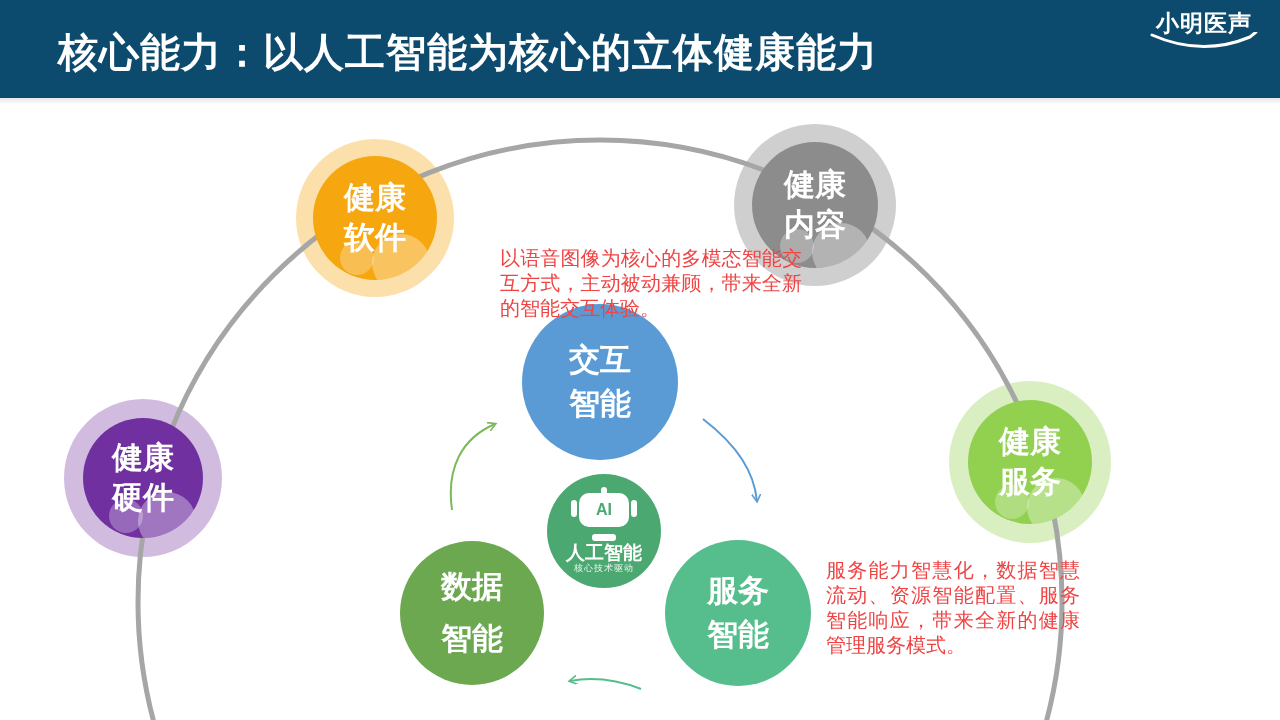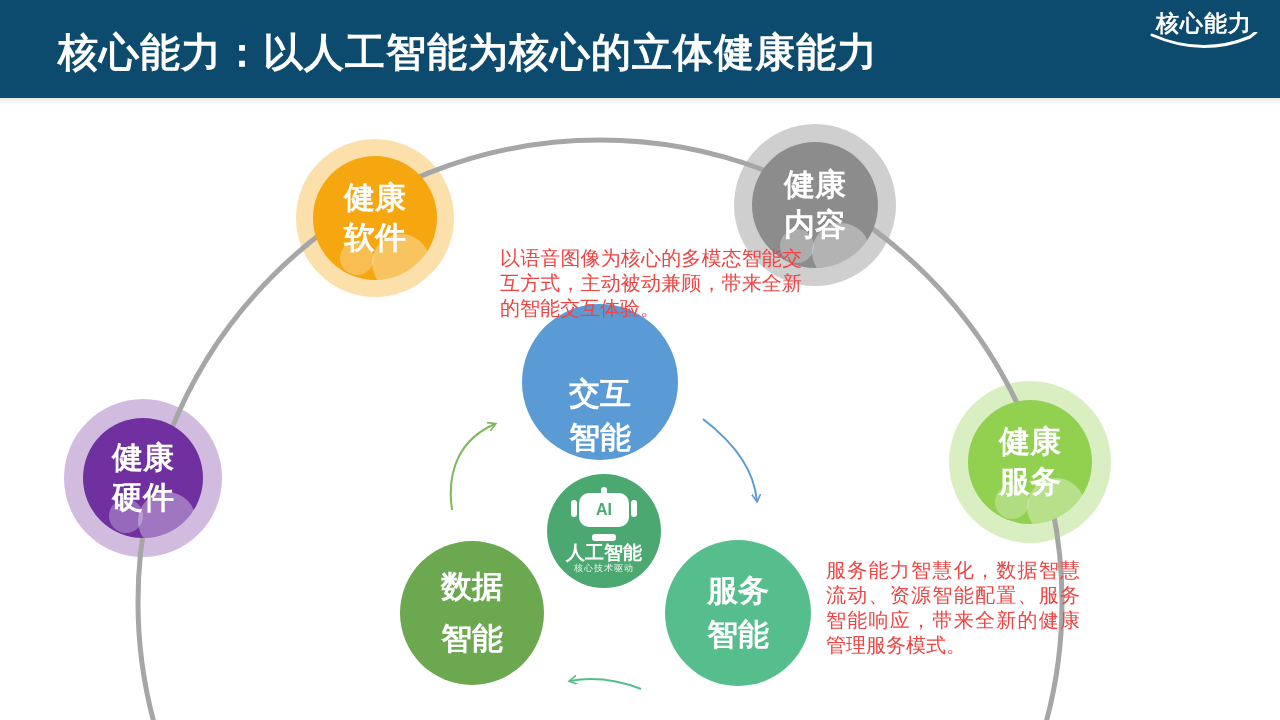--- a/index.html
+++ b/index.html
@@ -113,21 +113,21 @@
     <div class="flare f2"></div>
   </div>
 
   <div class="node outer" id="node-services" style="background: rgb(146, 208, 80);">
     <div class="nl">健康</div>
     <div class="nl">服务</div>
     <div class="flare f1"></div>
     <div class="flare f2"></div>
   </div>
 
-  <div class="node inner" id="node-interaction" style="background: rgb(91, 155, 213); justify-content: flex-end;">
+  <div class="node inner" id="node-interaction" style="background: rgb(91, 155, 213);">
     <div class="nl">交互</div>
     <div class="nl">智能</div>
   </div>
 
   <div class="node inner" id="node-data" style="background: rgb(107, 168, 80); gap: 7px;">
     <div class="nl">数据</div>
     <div class="nl">智能</div>
   </div>
 
   <div class="node inner" id="node-service" style="background: rgb(85, 190, 140);">
@@ -148,21 +148,21 @@
     <div id="ai-title">人工智能</div>
     <div id="ai-subtitle">核心技术驱动</div>
   </div>
 
   <div class="desc" id="desc-interaction">以语音图像为核心的多模态智能交互方式，主动被动兼顾，带来全新的智能交互体验。</div>
   <div class="desc" id="desc-service">服务能力智慧化，数据智慧流动、资源智能配置、服务智能响应，带来全新的健康管理服务模式。</div>
 
   <div id="header" style="background: #0c4a6e;">
     <div id="page-title">核心能力：以人工智能为核心的立体健康能力</div>
     <div id="logo">
-      <div id="logo-text">核心能力</div>
+      <div id="logo-text">小明医声</div>
       <svg id="logo-smile" width="116" height="24" viewBox="0 0 116 24">
         <path d="M6 3 Q 56 25 104 5 L 110 0" fill="none" stroke="#ffffff" stroke-width="3" stroke-linecap="round"></path>
       </svg>
     </div>
   </div>
   <div id="header-shadow"></div>
 
 </div>
 
 </body></html>

